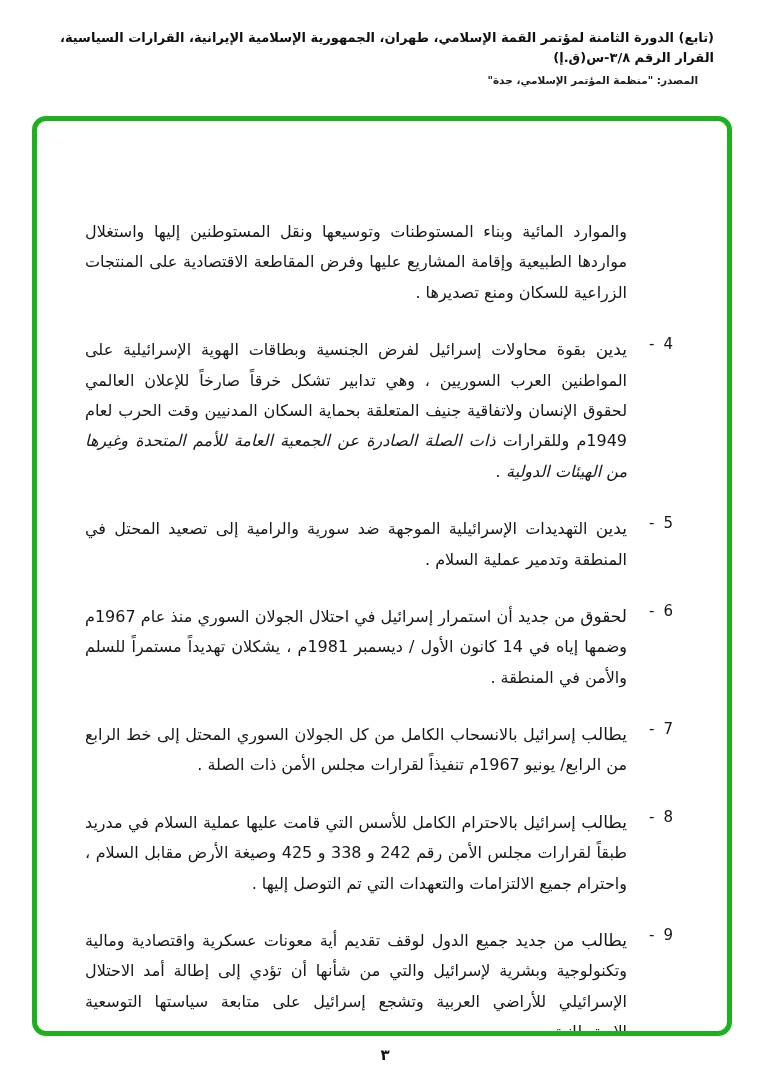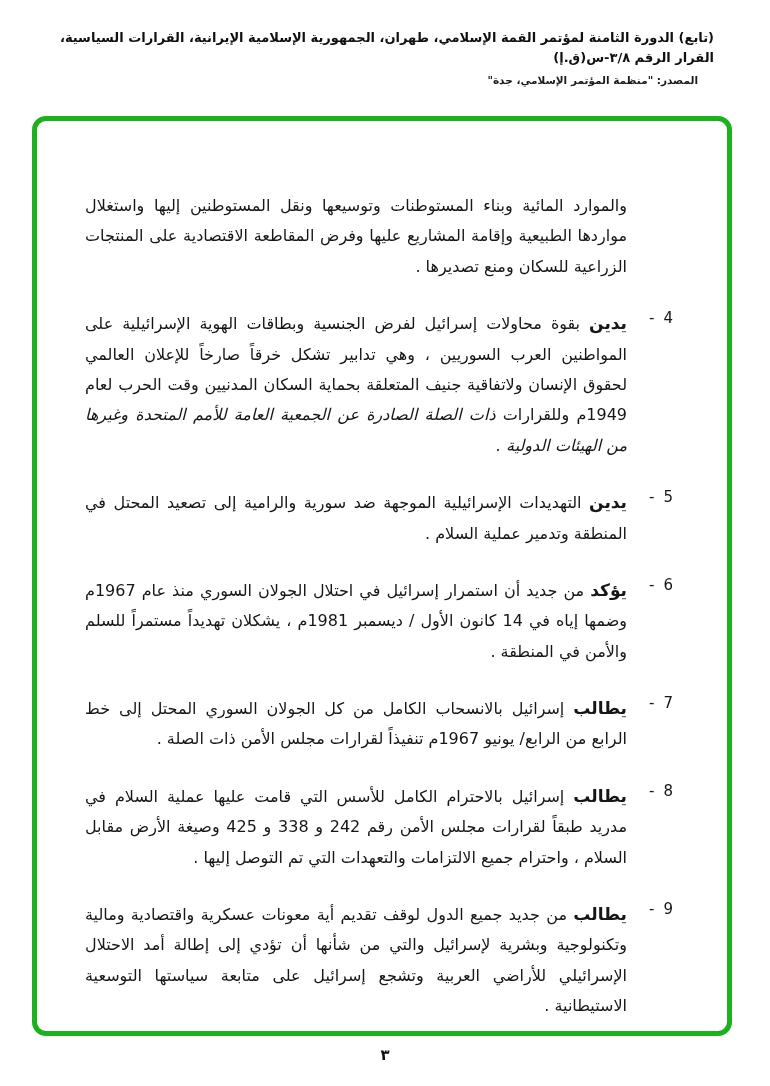--- a/index.html
+++ b/index.html
@@ -29,21 +29,21 @@
     font-weight: bold;
     margin-top: 7px;
     margin-right: 16px;
     color: #1a1a1a;
   }
   .doc-frame {
     margin: 30px 38px 0 32px;
     height: 920px;
     border: 5px solid #1eb11e;
     border-radius: 14px;
-    padding: 70px 54px 0 48px;
+    padding: 96px 54px 0 48px;
     overflow: hidden;
     background: #ffffff;
   }
   p.text {
     font-size: 16px;
     line-height: 1.9;
     text-align: justify;
     color: #161616;
   }
   .intro {
@@ -59,21 +59,21 @@
     display: flex;
     gap: 9px;
     padding-top: 2px;
     font-size: 15px;
     color: #161616;
   }
   .marker .num { font-weight: normal; }
   .marker .dash { font-weight: normal; }
   .itext { flex: 1; }
   .lead {
-    font-weight: bold;
+    font-weight: normal;
     font-size: 17px;
   }
   .tail-italic {
     font-style: italic;
   }
   .page-number {
     position: absolute;
     bottom: 22px;
     left: 0;
     right: 0;
@@ -111,21 +111,21 @@
         <span class="dash">-</span>
       </div>
       <p class="text itext"><span class="lead">يدين</span><span> التهديدات الإسرائيلية الموجهة ضد سورية والرامية إلى تصعيد المحتل في المنطقة وتدمير عملية السلام .</span></p>
     </div>
 
     <div class="item">
       <div class="marker">
         <span class="num">6</span>
         <span class="dash">-</span>
       </div>
-      <p class="text itext"><span class="lead">يؤكد</span><span> من جديد أن استمرار إسرائيل في احتلال الجولان السوري منذ عام 1967م وضمها إياه في 14 كانون الأول / ديسمبر 1981م ، يشكلان تهديداً مستمراً للسلم والأمن في المنطقة .</span></p>
+      <p class="text itext"><span class="lead">لحقوق</span><span> من جديد أن استمرار إسرائيل في احتلال الجولان السوري منذ عام 1967م وضمها إياه في 14 كانون الأول / ديسمبر 1981م ، يشكلان تهديداً مستمراً للسلم والأمن في المنطقة .</span></p>
     </div>
 
     <div class="item">
       <div class="marker">
         <span class="num">7</span>
         <span class="dash">-</span>
       </div>
       <p class="text itext"><span class="lead">يطالب</span><span> إسرائيل بالانسحاب الكامل من كل الجولان السوري المحتل إلى خط الرابع من الرابع/ يونيو 1967م تنفيذاً لقرارات مجلس الأمن ذات الصلة .</span></p>
     </div>
 

